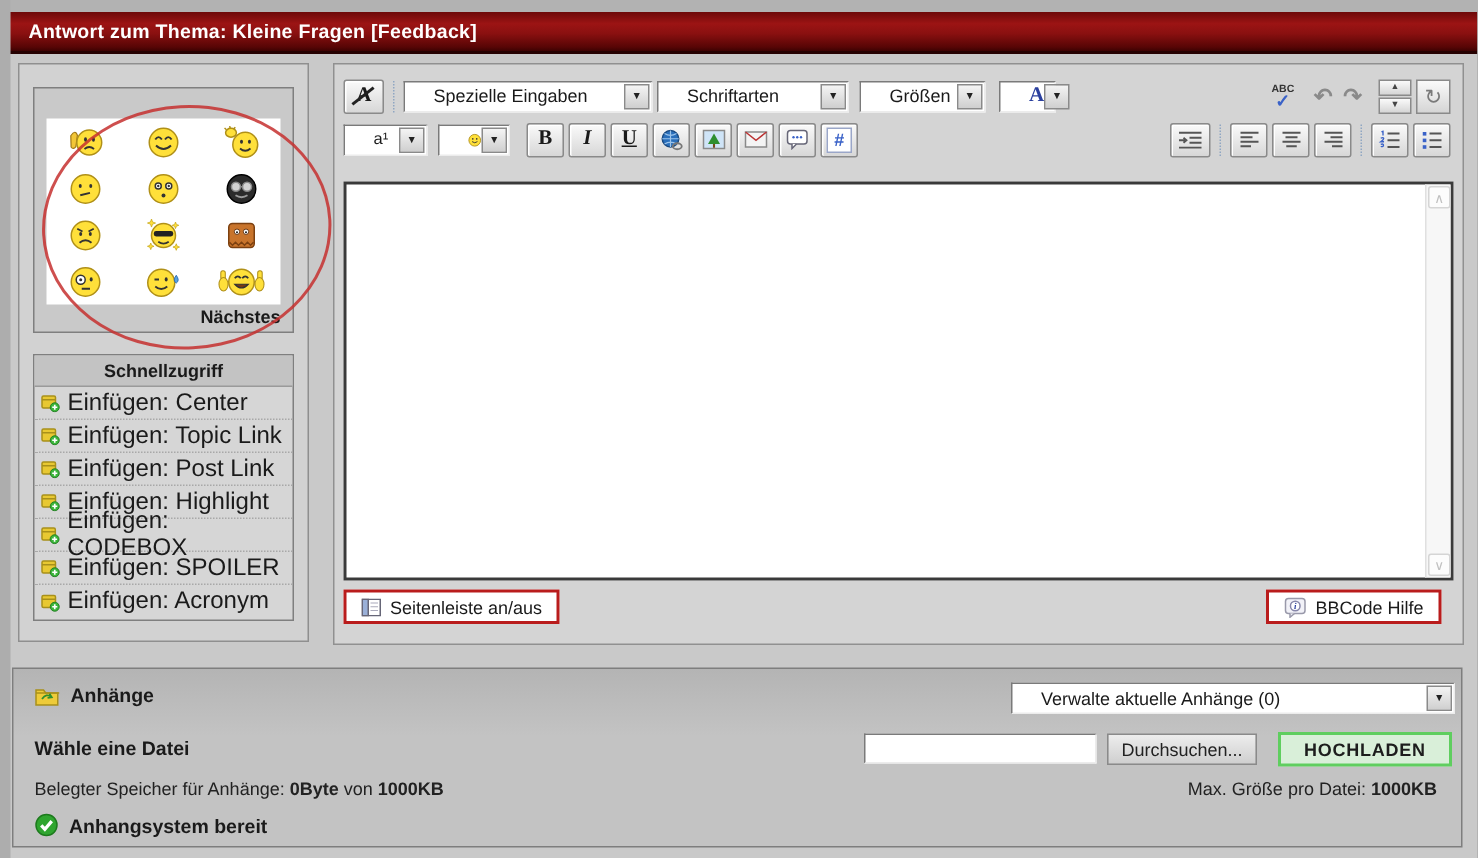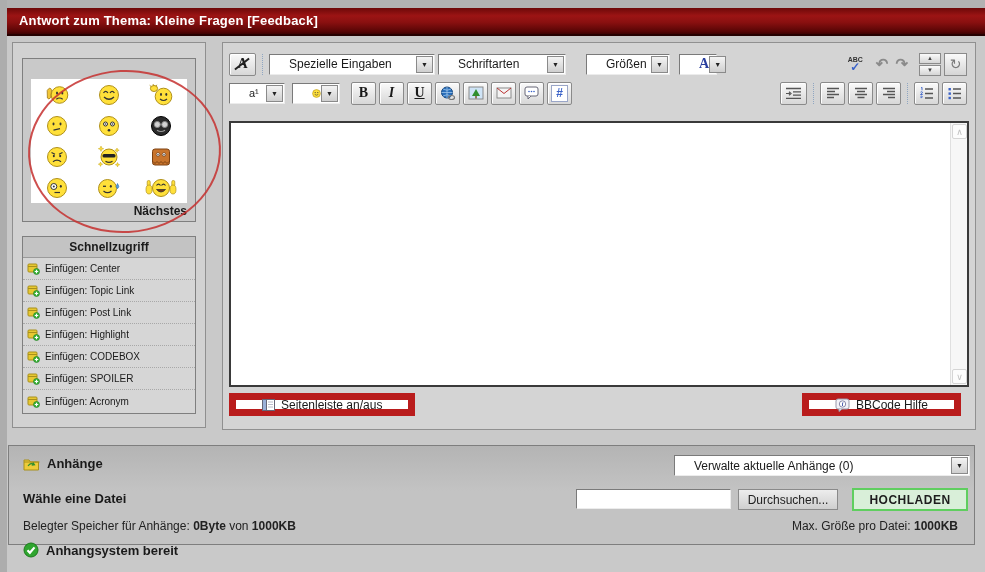--- a/index.html
+++ b/index.html
@@ -56,21 +56,21 @@
     align-items:center; justify-items:center;
   }
   .smiley { display:flex; align-items:center; justify-content:center; cursor:pointer; }
   .smiley-footer { position:absolute; right:8px; bottom:0; height:20px; font-size:12px; font-weight:bold; line-height:20px; cursor:pointer; }
 
   .quick-panel {
     position:absolute; left:9px; top:193px; width:174px; height:178px;
     background:#d6d6d6; border:1px solid #7f7f7f;
   }
   .quick-header { height:21px; background:#c3c3c3; border-bottom:1px solid #9a9a9a; text-align:center; font-size:12px; font-weight:bold; line-height:21px; }
-  .quick-item { height:22px; display:flex; align-items:center; gap:5px; padding-left:4px; border-bottom:1px dotted #a8a8a8; font-size:10px; cursor:pointer; }
+  .quick-item { height:22px; display:flex; align-items:center; gap:5px; padding-left:4px; border-bottom:1px dotted #a8a8a8; font-size:16px; cursor:pointer; }
   .quick-item:last-child { border-bottom:none; }
 
   .red-ellipse {
     position:absolute; left:28px; top:70px; width:193px; height:163px;
     border:2px solid #c5302f; border-radius:50%; transform:rotate(-3deg);
     pointer-events:none; opacity:.85;
   }
 
   
   .editor-box {
@@ -97,29 +97,29 @@
 
   .textarea {
     position:absolute; left:6px; top:78px; width:740px; height:266px;
     background:#fff; border:2px solid #3a3a3a; cursor:text;
   }
   .scrollcol { position:absolute; right:0; top:0; width:17px; height:100%; background:#f7f7f7; border-left:1px solid #e0e0e0; }
   .scr-btn { position:absolute; left:1px; width:15px; height:15px; background:#fcfcfc; border:1px solid #d5d5d5; border-radius:2px; color:#c0c0c0; font-size:9px; display:flex; align-items:center; justify-content:center; }
   .scr-up { top:1px; } .scr-dn { bottom:1px; }
 
   .foot-btn {
-    position:absolute; bottom:13px; height:23px; background:#fff; border:7px solid #b91c1c;
-    display:flex; align-items:center; gap:6px; padding:0 26px; font-size:12px; cursor:pointer;
+    position:absolute; bottom:13px; height:23px; background:#fff; border:2px solid #b91c1c;
+    display:flex; align-items:center; gap:6px; padding:0 10px; font-size:12px; cursor:pointer;
   }
   .btn-sidebar-toggle { left:6px; }
   .btn-bbcode { right:14px; }
 
   
   .attach-box {
-    position:absolute; left:8px; top:445px; width:967px; height:100px;
+    position:absolute; left:8px; top:445px; width:967px; height:120px;
     background:linear-gradient(#b4b4b4, #c3c3c3 45px); border:1px solid #7e7e7e;
   }
   .attach-title { position:absolute; left:14px; top:10px; display:flex; align-items:center; gap:7px; font-size:13px; font-weight:bold; }
   .manage-dd { position:absolute; right:4px; top:9px; width:296px; }
   .choose-label { position:absolute; left:14px; top:45px; font-size:13px; font-weight:bold; }
   .file-input { position:absolute; left:567px; top:43px; width:155px; height:20px; background:#fff; border:1px solid; border-color:#7a7a7a #ececec #ececec #7a7a7a; font-size:12px; padding:0 4px; font-family:"Liberation Sans",sans-serif; }
   .browse-btn { position:absolute; left:729px; top:43px; width:100px; height:21px; background:linear-gradient(#ededed,#cfcfcf); border:1px solid #8a8a8a; font-size:12px; color:#222; display:flex; align-items:center; justify-content:center; cursor:pointer; }
   .upload-btn { position:absolute; left:843px; top:42px; width:116px; height:23px; background:#d9efd9; border:2px solid #5fce5f; font-size:12px; font-weight:bold; color:#1d1d1d; letter-spacing:.5px; display:flex; align-items:center; justify-content:center; cursor:pointer; }
   .storage-row { position:absolute; left:14px; top:73px; font-size:12px; color:#222; }
   .max-size-row { position:absolute; right:16px; top:73px; font-size:12px; color:#222; }
@@ -336,21 +336,21 @@
       </div>
       <div class="sep"></div>
       <div class="dd" style="width:166px">
         <span>Spezielle Eingaben</span>
         <span class="dd-arrow">▼</span>
       </div>
       <div class="dd" style="width:128px">
         <span>Schriftarten</span>
         <span class="dd-arrow">▼</span>
       </div>
-      <div class="dd" style="width:84px;margin-left:17px">
+      <div class="dd" style="width:84px;margin-left:4px">
         <span>Größen</span>
         <span class="dd-arrow">▼</span>
       </div>
       <div class="dd" style="width:38px;margin-left:6px">
         <span class="serif blue">A</span>
         <span class="dd-arrow">▼</span>
       </div>
       <div class="spacer"></div>
       <div class="spell">
         <span class="abc">ABC</span>

